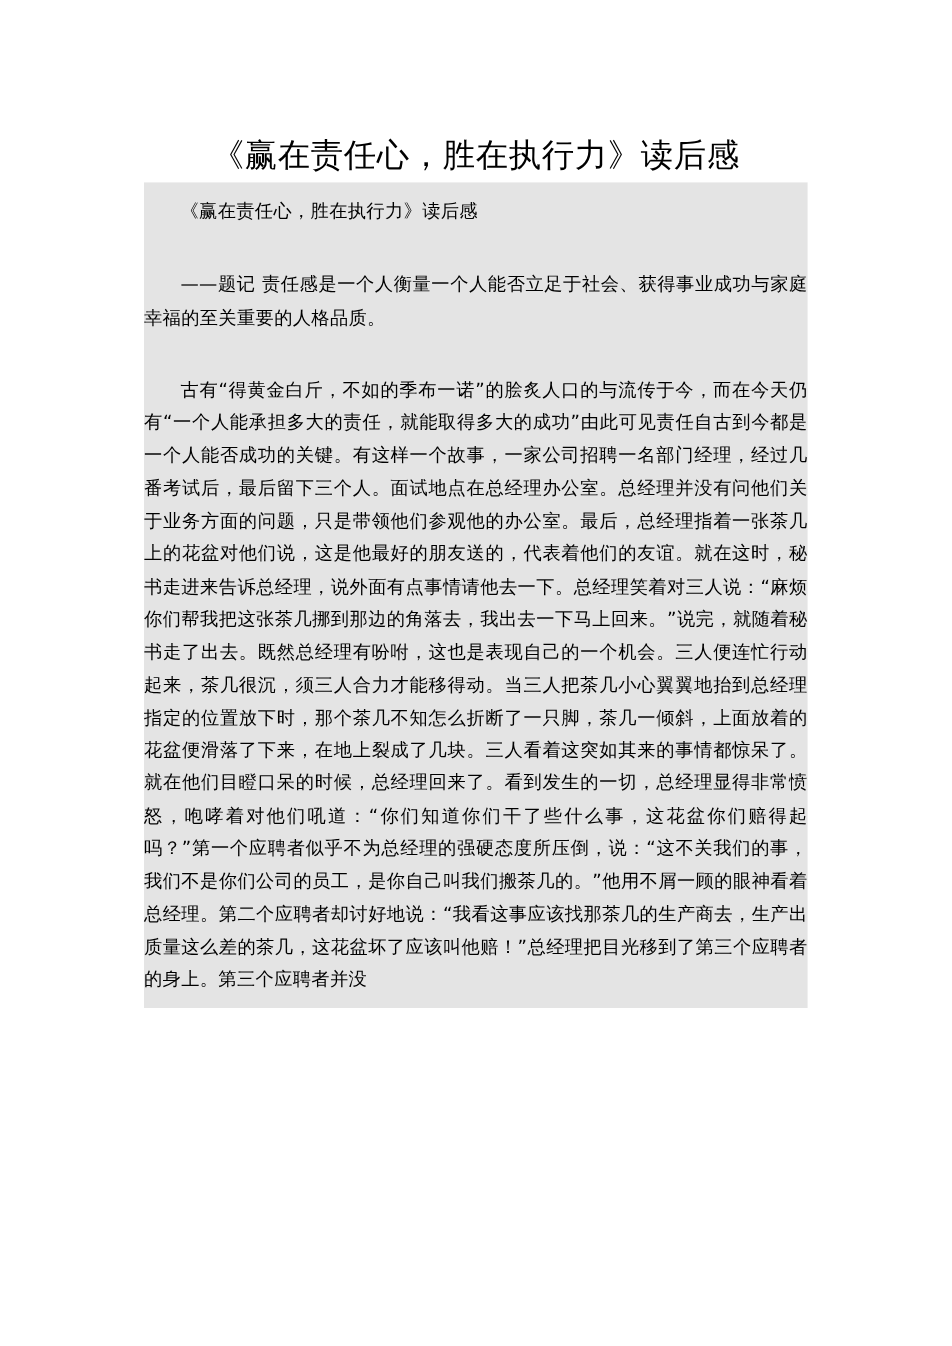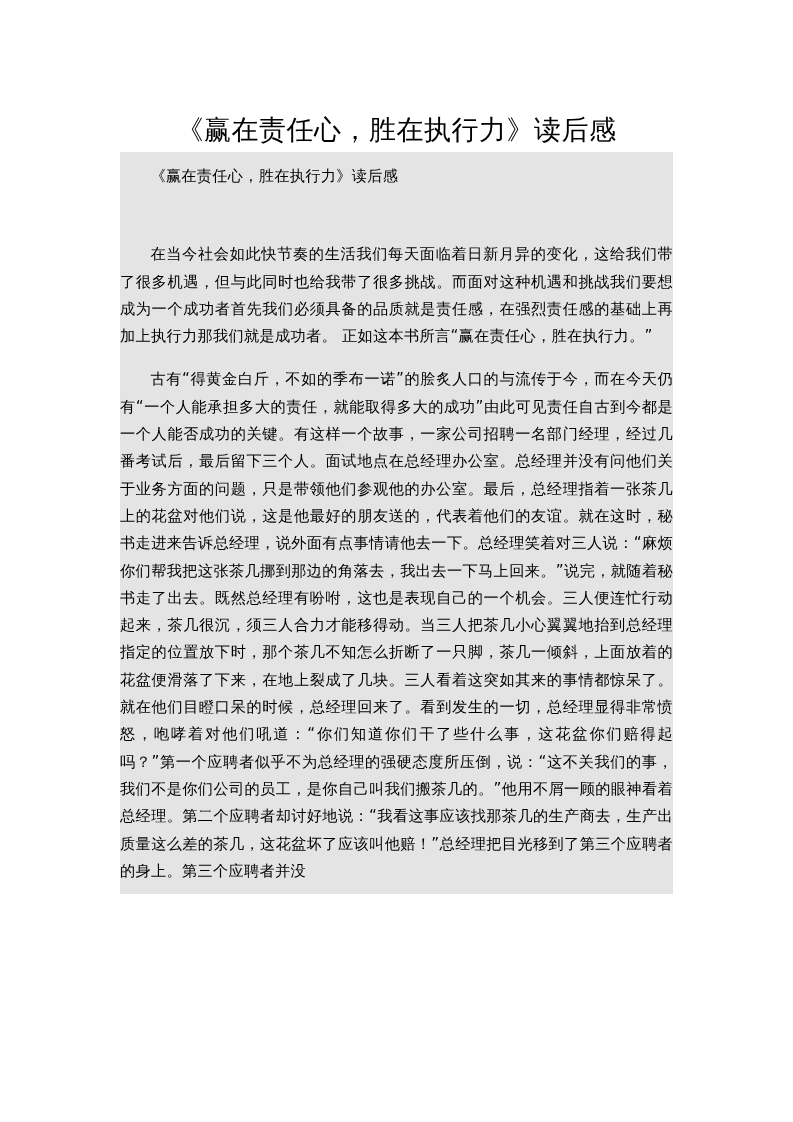--- a/index.html
+++ b/index.html
@@ -83,24 +83,24 @@
 
   <div class="content-block">
 
     <p class="para first-gap">《赢在责任心，胜在执行力》读后感</p>
 
     <div class="para-gap"></div>
 
 
     <div class="para-gap"></div>
 
+    <p class="para">——题记 责任感是一个人衡量一个人能否立足于社会、获得事业成功与家庭幸福的至关重要的人格品质。</p>
 
     <div class="para-gap"></div>
 
-    <p class="para">在当今社会如此快节奏的生活我们每天面临着日新月异的变化，这给我们带了很多机遇，但与此同时也给我带了很多挑战。而面对这种机遇和挑战我们要想成为一个成功者首先我们必须具备的品质就是责任感，在强烈责任感的基础上再加上执行力那我们就是成功者。 正如这本书所言“赢在责任心，胜在执行力。”</p>
 
     <div class="para-gap-sm"></div>
 
     <p class="para">古有“得黄金白斤，不如的季布一诺”的脍炙人口的与流传于今，而在今天仍有“一个人能承担多大的责任，就能取得多大的成功”由此可见责任自古到今都是一个人能否成功的关键。有这样一个故事，一家公司招聘一名部门经理，经过几番考试后，最后留下三个人。面试地点在总经理办公室。总经理并没有问他们关于业务方面的问题，只是带领他们参观他的办公室。最后，总经理指着一张茶几上的花盆对他们说，这是他最好的朋友送的，代表着他们的友谊。就在这时，秘书走进来告诉总经理，说外面有点事情请他去一下。总经理笑着对三人说：“麻烦你们帮我把这张茶几挪到那边的角落去，我出去一下马上回来。”说完，就随着秘书走了出去。既然总经理有吩咐，这也是表现自己的一个机会。三人便连忙行动起来，茶几很沉，须三人合力才能移得动。当三人把茶几小心翼翼地抬到总经理指定的位置放下时，那个茶几不知怎么折断了一只脚，茶几一倾斜，上面放着的花盆便滑落了下来，在地上裂成了几块。三人看着这突如其来的事情都惊呆了。就在他们目瞪口呆的时候，总经理回来了。看到发生的一切，总经理显得非常愤怒，咆哮着对他们吼道：“你们知道你们干了些什么事，这花盆你们赔得起吗？”第一个应聘者似乎不为总经理的强硬态度所压倒，说：“这不关我们的事，我们不是你们公司的员工，是你自己叫我们搬茶几的。”他用不屑一顾的眼神看着总经理。第二个应聘者却讨好地说：“我看这事应该找那茶几的生产商去，生产出质量这么差的茶几，这花盆坏了应该叫他赔！”总经理把目光移到了第三个应聘者的身上。第三个应聘者并没</p>
 
     <div class="tail-pad"></div>
 
   </div>
 
 </div>

